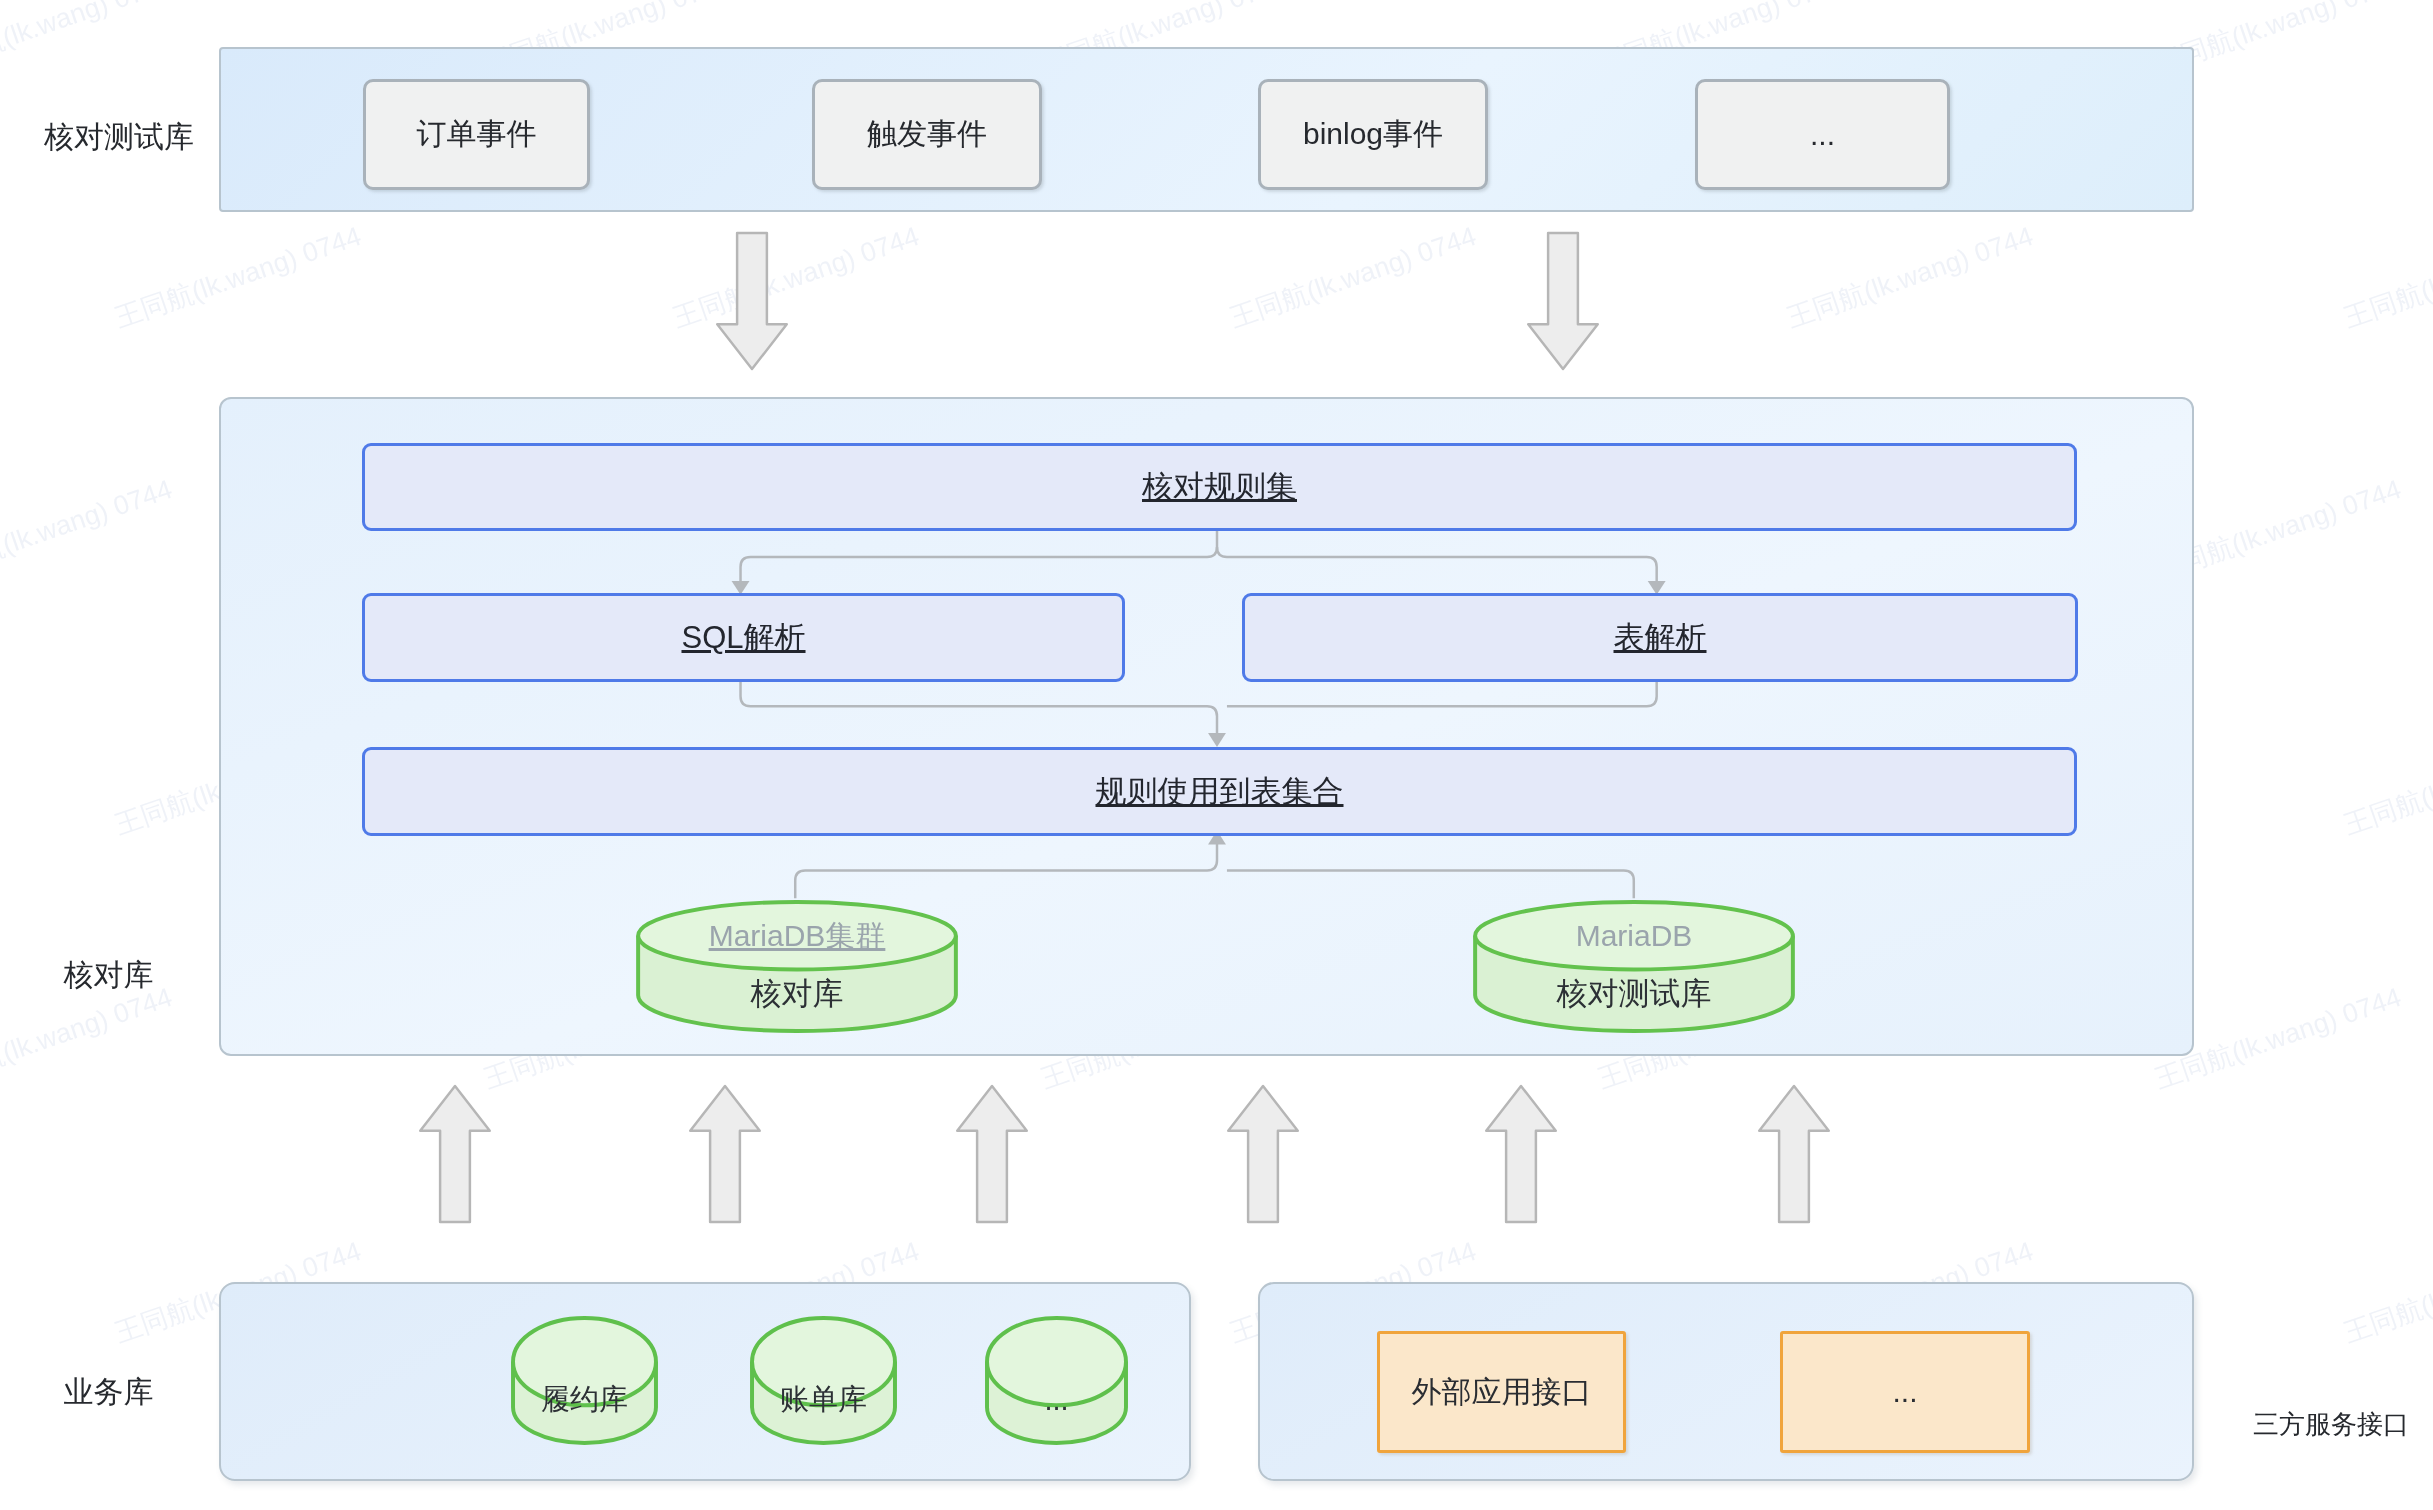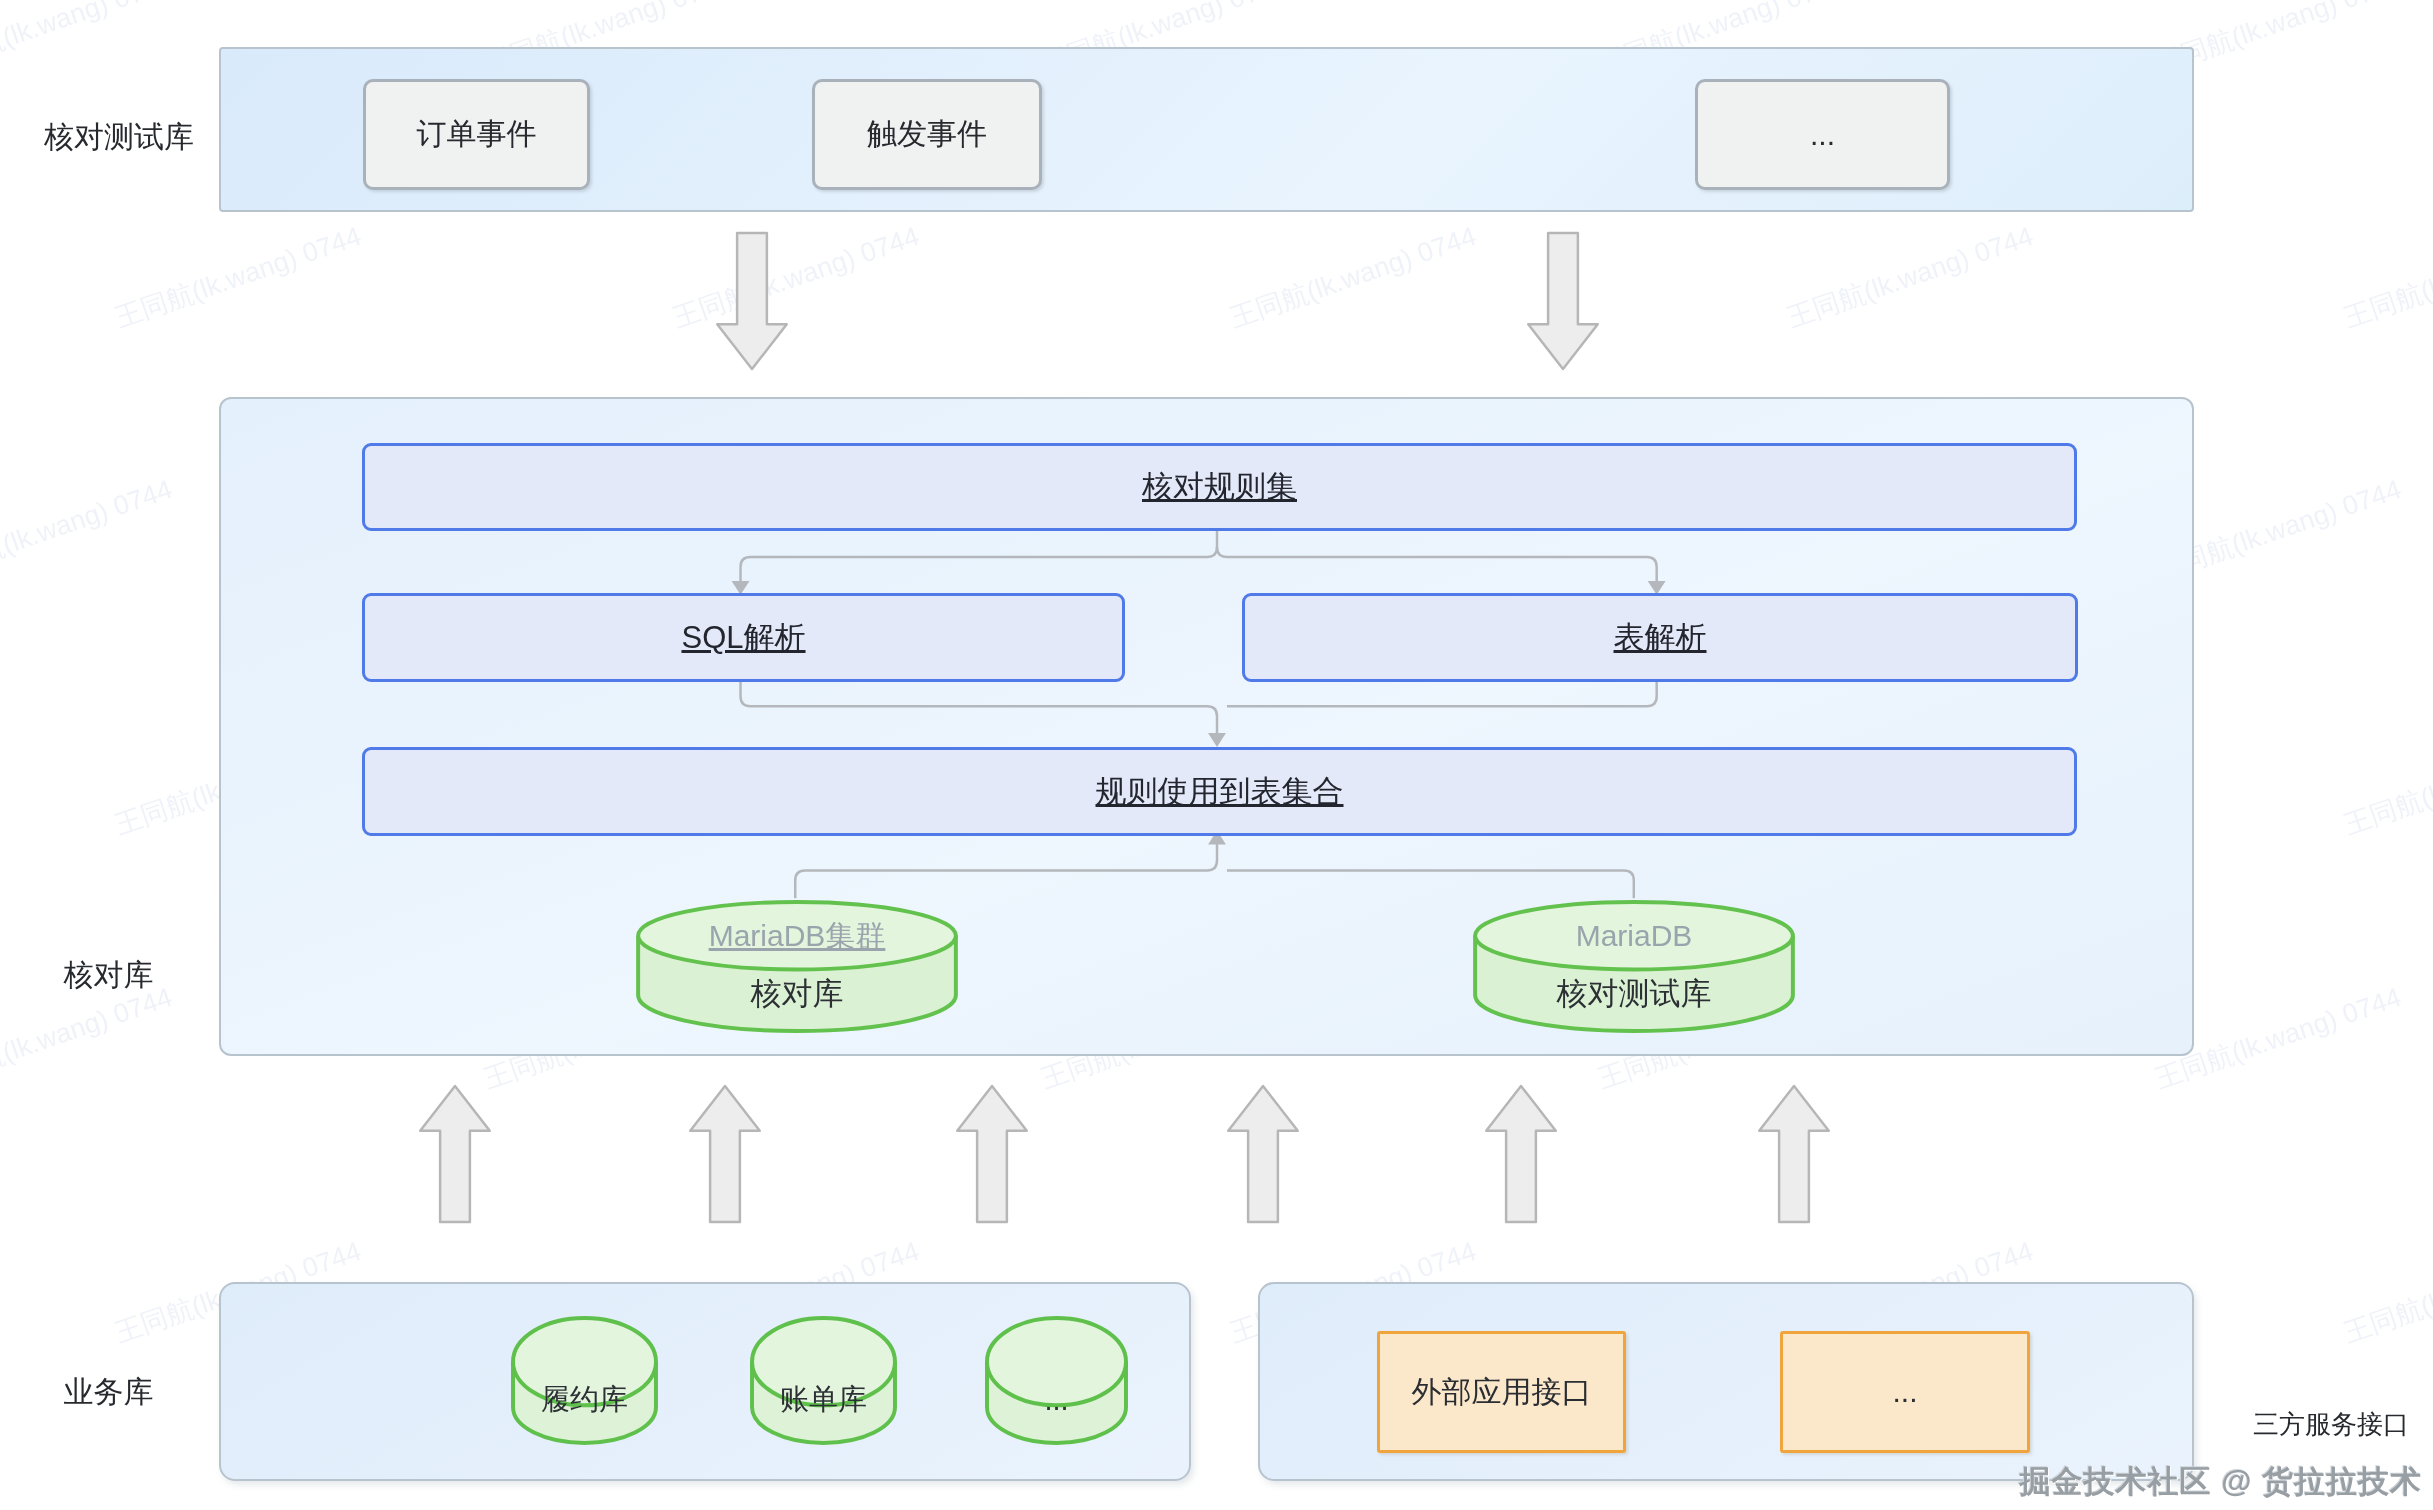--- a/index.html
+++ b/index.html
@@ -74,20 +74,21 @@
       <span class="watermark" style="left: 1781px; top: 1274px;">王同航(lk.wang) 0744</span>
       <span class="watermark" style="left: 2338px; top: 1274px;">王同航(lk.wang) 0744</span>
     </div>
 
   <div class="abs side-label" style="left:44px;top:117px;width:123px;text-align:center;">核对测试库</div>
 
   <div class="abs container top" style="left:219px;top:47px;width:1971px;height:161px;"></div>
 
   <div class="abs event-box center" style="left:363px;top:79px;width:221px;height:105px;">订单事件</div>
   <div class="abs event-box center" style="left:812px;top:79px;width:224px;height:105px;">触发事件</div>
+  <div class="abs event-box center" style="left:1258px;top:79px;width:224px;height:105px;">binlog事件</div>
   <div class="abs event-box center" style="left:1695px;top:79px;width:249px;height:105px;">...</div>
 
   <svg class="abs" style="left:714px;top:231px;" width="76" height="141" viewBox="0 0 76 142">
     <polygon points="23,2 53,2 53,94 73,94 38,139 3,94 23,94" fill="#ededed" stroke="#b6b6b6" stroke-width="2.5" stroke-linejoin="round"></polygon>
   </svg>
   <svg class="abs" style="left:1525px;top:231px;" width="76" height="141" viewBox="0 0 76 142">
     <polygon points="23,2 53,2 53,94 73,94 38,139 3,94 23,94" fill="#ededed" stroke="#b6b6b6" stroke-width="2.5" stroke-linejoin="round"></polygon>
   </svg>
 
   <div class="abs side-label" style="left:47px;top:955px;width:123px;text-align:center;">核对库</div>
@@ -185,16 +186,15 @@
     <div class="abs cyl-name center" style="left:0;top:66px;width:147px;height:40px;font-size:29px;">...</div>
   </div>
 
   <div class="abs container bottom" style="left:1258px;top:1282px;width:932px;height:195px;"></div>
 
   <div class="abs orange-box center" style="left:1377px;top:1331px;width:243px;height:116px;">外部应用接口</div>
   <div class="abs orange-box center" style="left:1780px;top:1331px;width:244px;height:116px;">...</div>
 
   <div class="abs side-label" style="left:2244px;top:1378px;width:174px;text-align:center;font-size:26px;margin-top:29px;">三方服务接口</div>
 
-  <div class="abs credit" style="right:12px;top:1461px;">掘金技术社区 @ 货拉拉技术</div>
 
 </div>
 
 
 </body></html>

